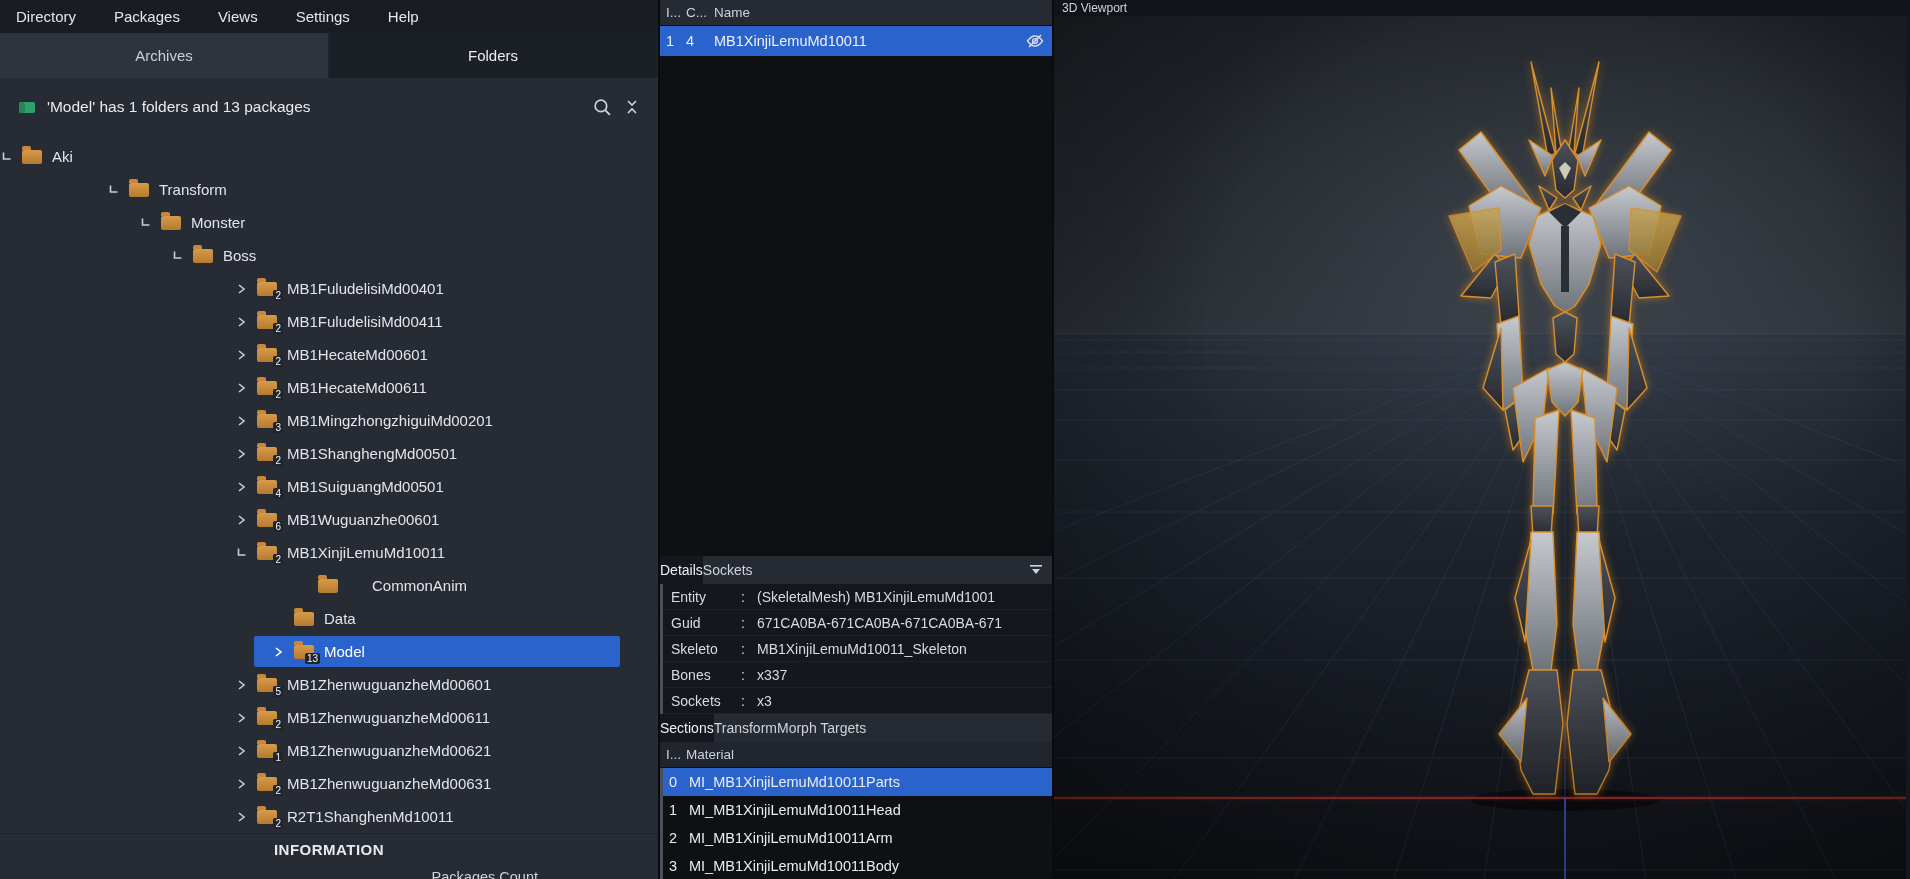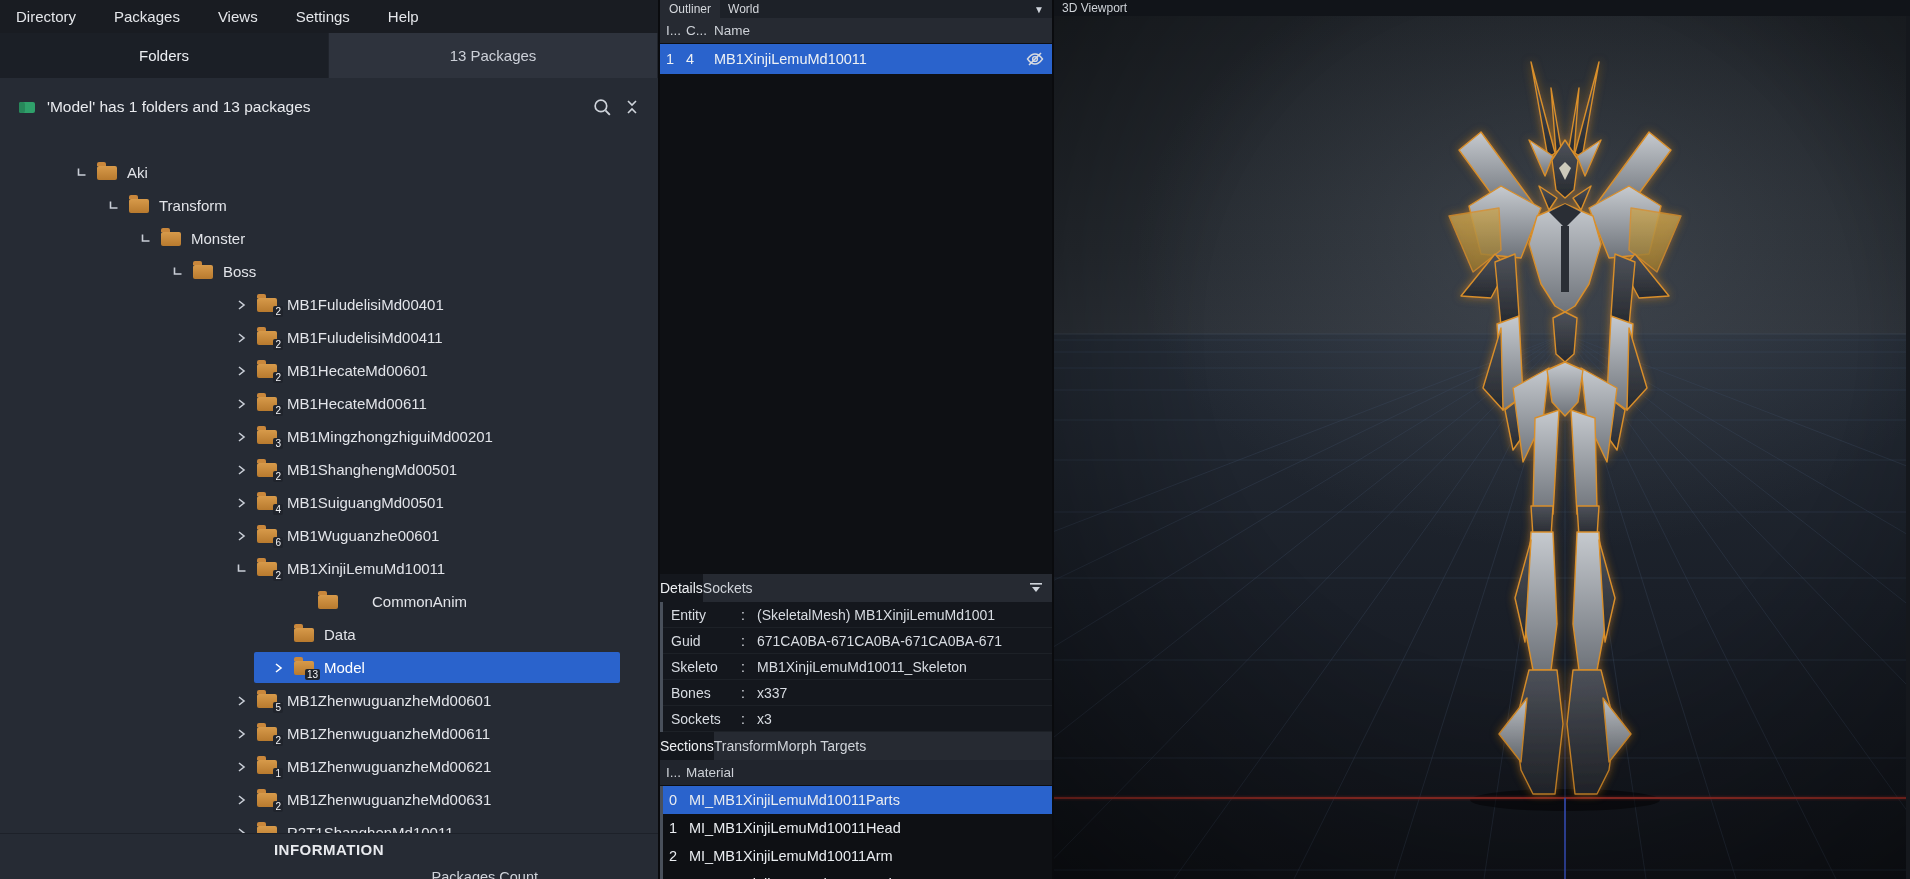--- a/index.html
+++ b/index.html
@@ -90,22 +90,22 @@
 
   <div class="left">
     <div class="menubar" id="menubar">
         <span class="mitem">Directory</span>
         <span class="mitem">Packages</span>
         <span class="mitem">Views</span>
         <span class="mitem">Settings</span>
         <span class="mitem">Help</span>
       </div>
     <div class="tabs" id="tabsbar">
+        <div class="tab">Archives</div>
         <div class="tab active">Folders</div>
-        <div class="tab">13 Packages</div>
       </div>
     <div class="infobar">
       <span class="ibicon">
         <svg width="18" height="15" viewBox="0 0 18 15">
             <rect x="1" y="2" width="16" height="11" rx="2" fill="#2fa06a"></rect>
             <rect x="1" y="2" width="6" height="11" rx="2" fill="#27875a"></rect>
           </svg>
       </span>
       <span>'Model' has 1 folders and 13 packages</span>
       <span class="spacer"></span>
@@ -116,21 +116,21 @@
           </svg>
       </span>
       <span class="ibicon">
         <svg width="16" height="18" viewBox="0 0 16 18">
             <path d="M4 3 L8 7 L12 3" fill="none" stroke="#cfd4db" stroke-width="1.6"></path>
             <path d="M4 15 L8 11 L12 15" fill="none" stroke="#cfd4db" stroke-width="1.6"></path>
           </svg>
       </span>
     </div>
     <div class="tree" id="tree">
-        <div class="trow" style="padding-left: 75px; margin-top: 16px;">
+        <div class="trow" style="">
           <span class="arrow">
             <svg width="12" height="12" viewBox="0 0 12 12">
               <path d="M3.5 1.5 V8 H10.5" fill="none" stroke="currentColor" stroke-width="1.6"></path>
             </svg>
           </span>
           <span class="folder"></span>
           <span class="tlabel">Aki</span>
         </div>
         <div class="trow" style="padding-left: 107px;">
           <span class="arrow">
@@ -335,27 +335,20 @@
           <span class="tlabel">R2T1ShanghenMd10011</span>
         </div>
       </div>
     <div class="lfooter">
       <div class="info-title">INFORMATION</div>
       <div class="footer-row">Packages Count</div>
     </div>
   </div>
 
   <div class="middle">
-    <div class="outhead">
-      <span class="out-tab">Outliner</span>
-      <span class="world-dd">
-        <span>World</span>
-        <span class="caret">▼</span>
-      </span>
-    </div>
     <div class="gridhead">
       <span class="col-i">I...</span>
       <span class="col-c">C...</span>
       <span class="col-name">Name</span>
     </div>
     <div class="outlist" id="outlist">
         <div class="orow selected">
           <span class="col-i">1</span>
           <span class="col-c">4</span>
           <span class="col-name">MB1XinjiLemuMd10011</span>

